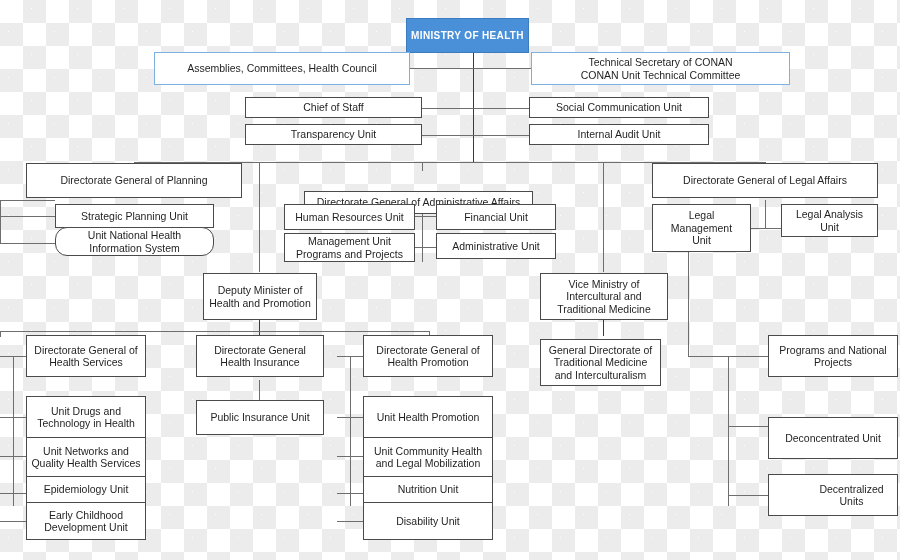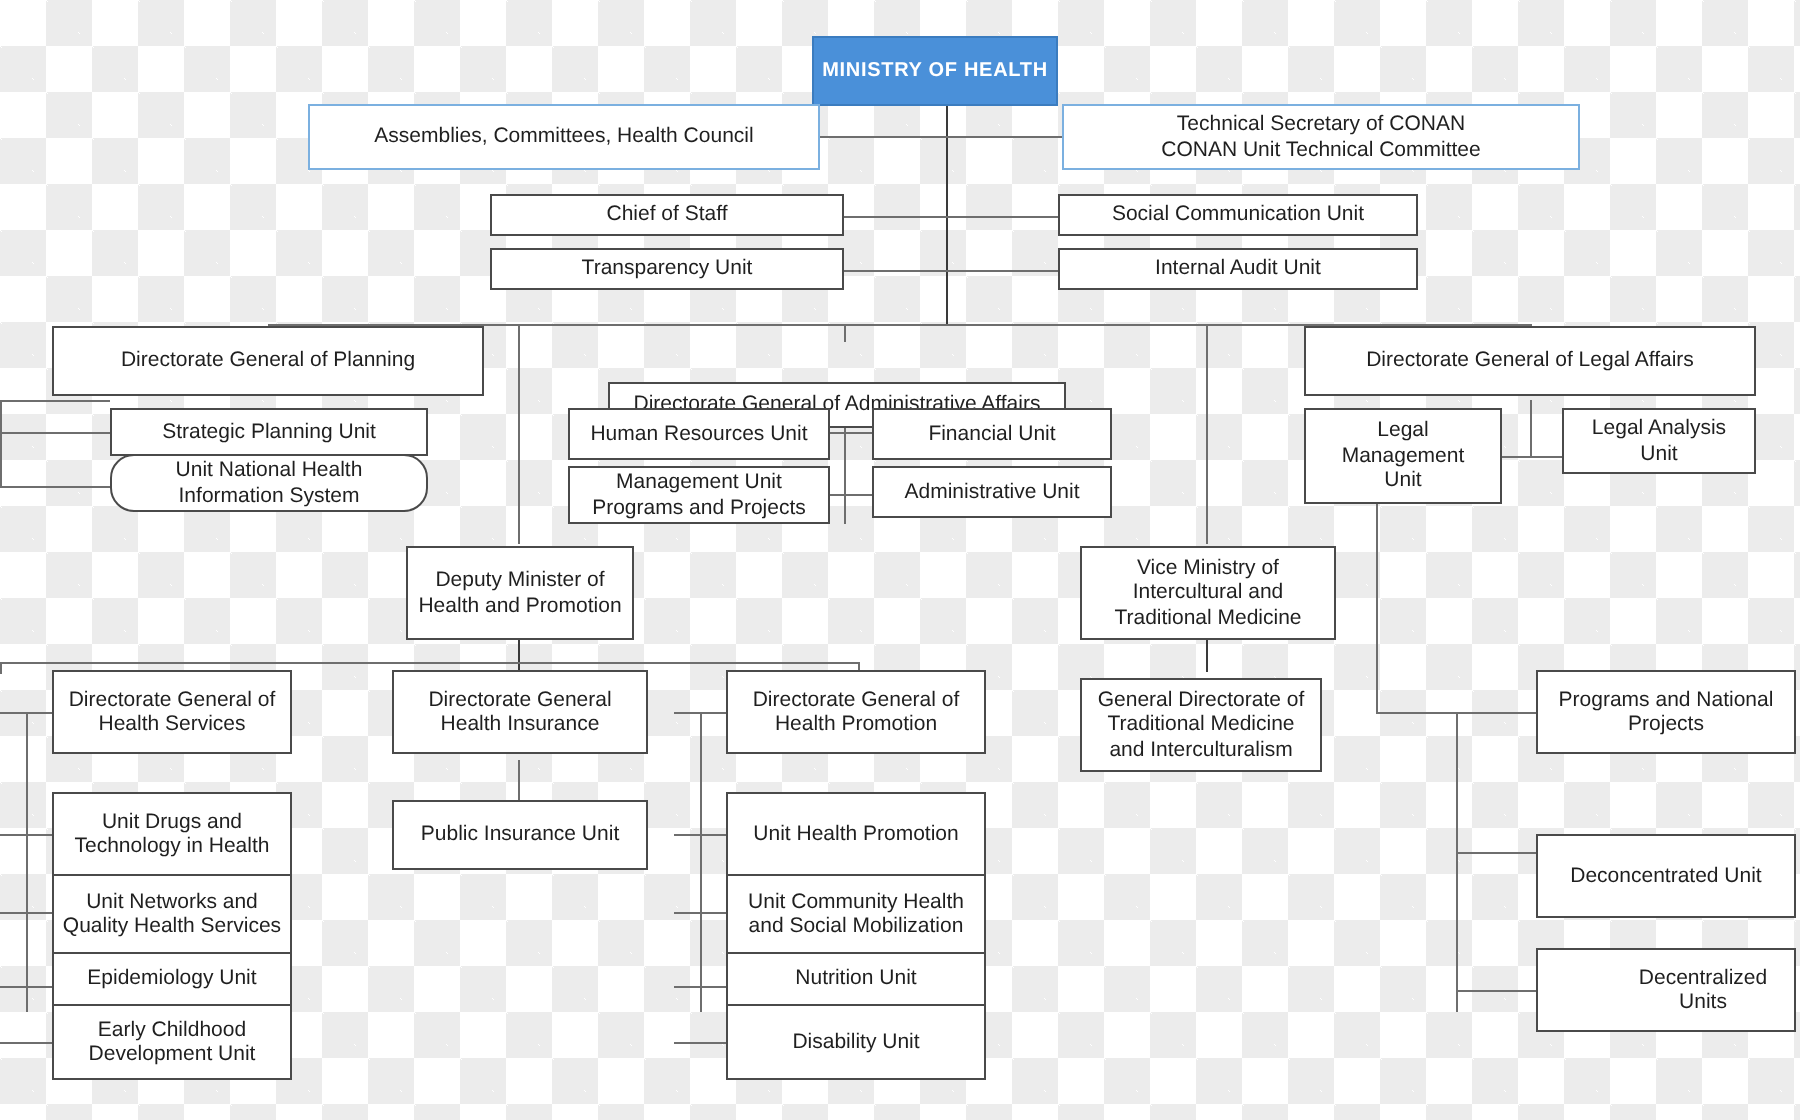--- a/index.html
+++ b/index.html
@@ -175,21 +175,21 @@
   <div class="box" style="left:26px;top:437px;width:120px;height:40px;">Unit Networks and
 Quality Health Services</div>
   <div class="box" style="left:26px;top:476px;width:120px;height:27px;">Epidemiology Unit</div>
   <div class="box" style="left:26px;top:502px;width:120px;height:38px;">Early Childhood
 Development Unit</div>
 
   <div class="box" style="left:196px;top:400px;width:128px;height:35px;">Public Insurance Unit</div>
 
   <div class="box" style="left:363px;top:396px;width:130px;height:42px;">Unit Health Promotion</div>
   <div class="box" style="left:363px;top:437px;width:130px;height:40px;">Unit Community Health
-and Social Mobilization</div>
+and Legal Mobilization</div>
   <div class="box" style="left:363px;top:476px;width:130px;height:27px;">Nutrition Unit</div>
   <div class="box" style="left:363px;top:502px;width:130px;height:38px;">Disability Unit</div>
 
   <div class="box" style="left:768px;top:335px;width:130px;height:42px;">Programs and National
 Projects</div>
   <div class="box" style="left:768px;top:405px;width:130px;height:42px;margin-top:12px;">Deconcentrated Unit</div>
   <div class="box" style="left:768px;top:474px;width:130px;height:42px;padding-left:40px;">Decentralized Units</div>
 
 </div>
 

